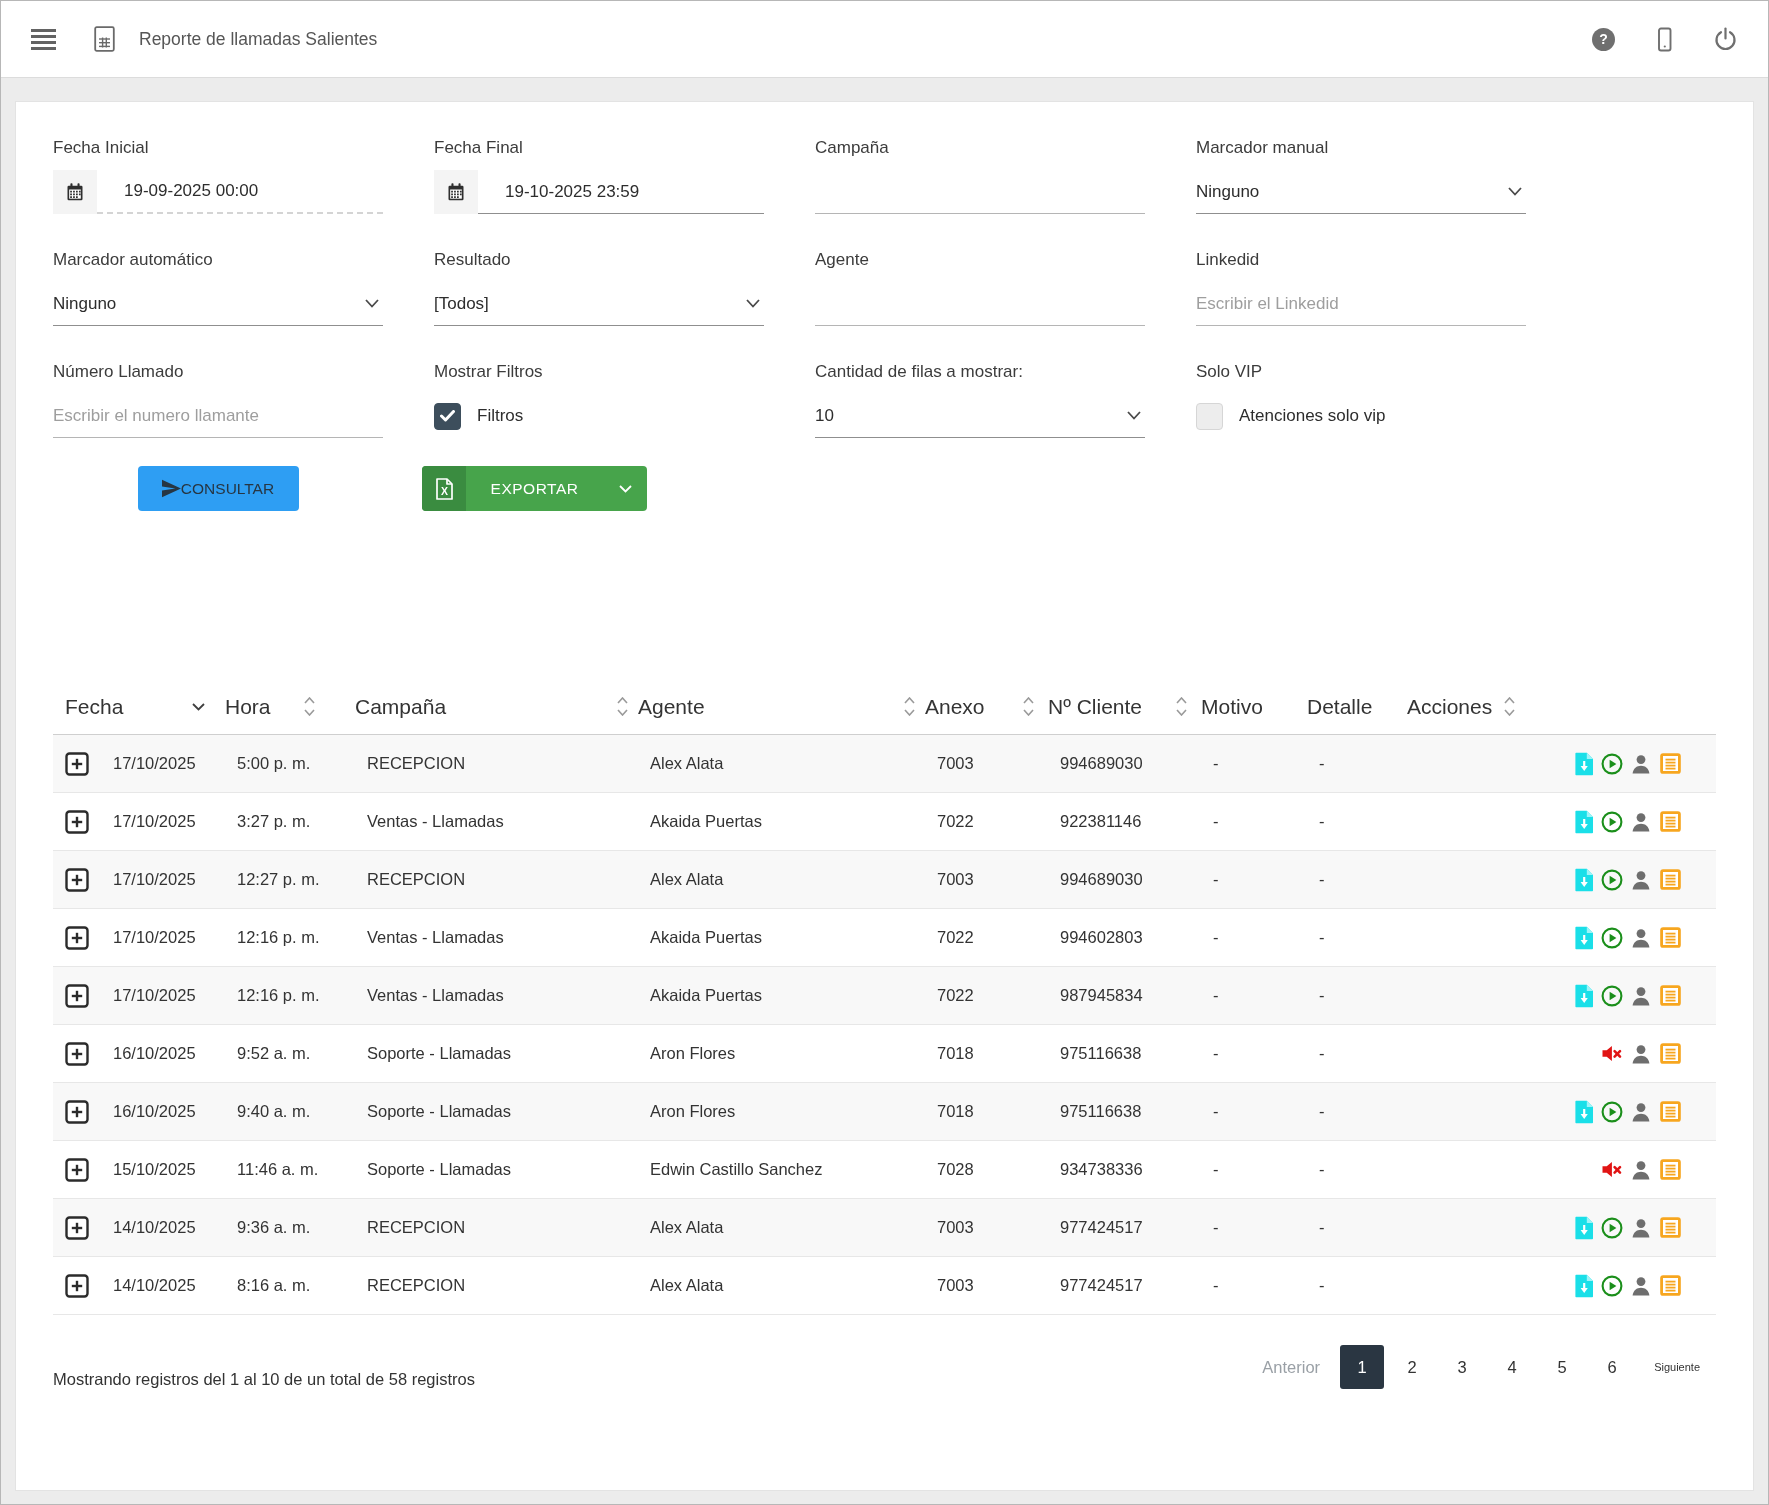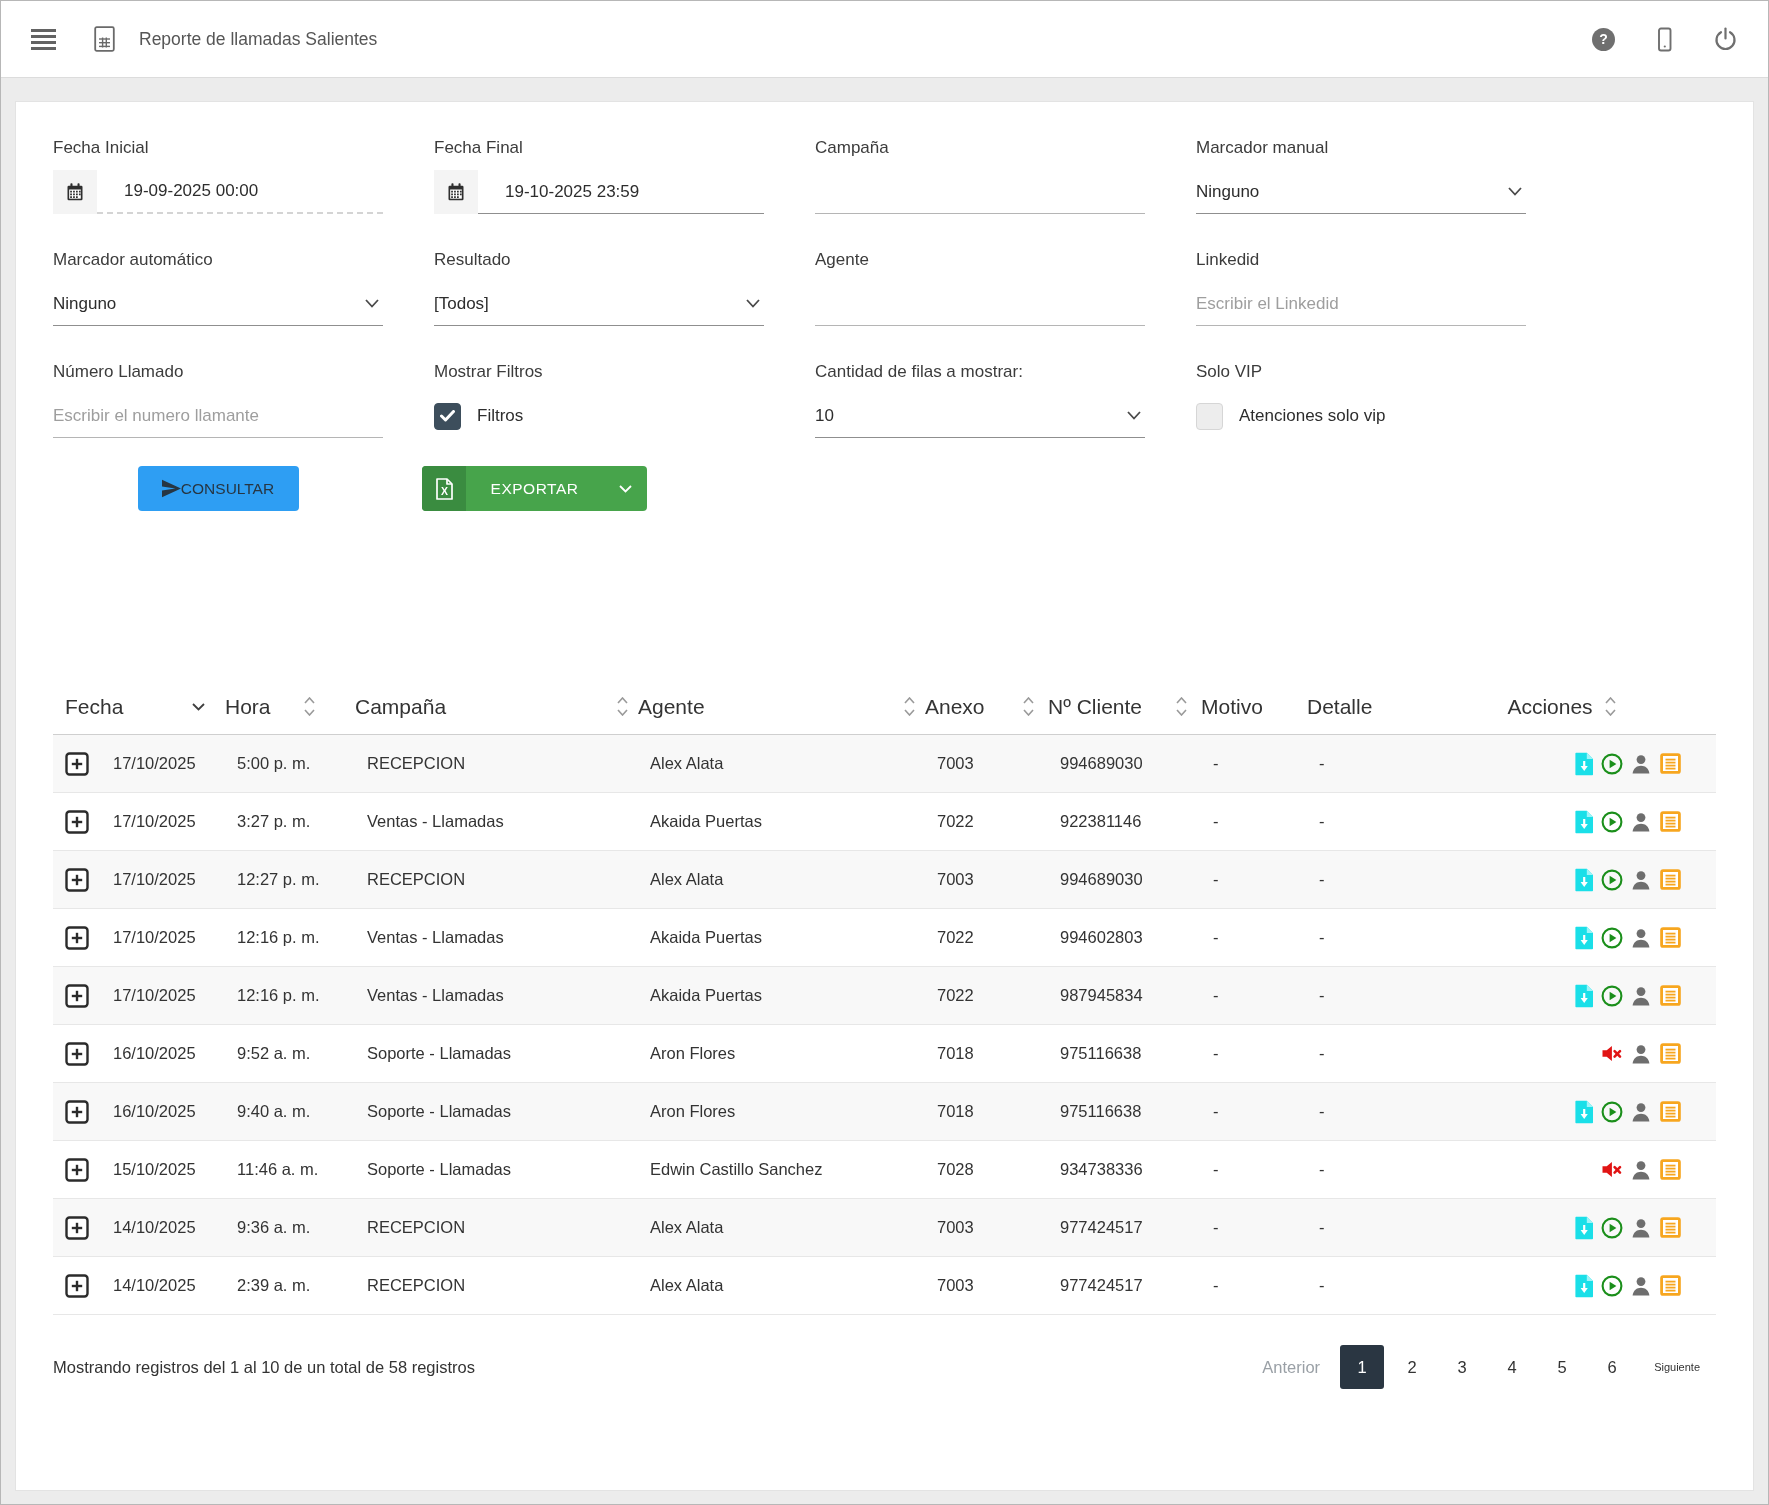--- a/index.html
+++ b/index.html
@@ -84,41 +84,41 @@
   .hc { display: flex; align-items: center; gap: 12px; height: 100%; cursor: pointer; }
   .hc .sort { margin-left: auto; display: flex; }
   .h-fecha   { width: 160px; padding-right: 20px; }
   .h-hora    { width: 130px; padding-right: 40px; }
   .h-campana { width: 283px; padding-right: 10px; }
   .h-agente  { width: 287px; padding-right: 10px; }
   .h-anexo   { width: 123px; padding-right: 14px; }
   .h-cliente { width: 153px; padding-right: 14px; }
   .h-motivo  { width: 106px; }
   .h-detalle { width: 100px; }
-  .h-acciones{ flex: 1; justify-content: center; }
+  .h-acciones{ flex: 1; }
   .h-acciones .sort { margin-left: 0; }
 
   .trow { display: flex; align-items: center; height: 58px; border-bottom: 1px solid #e7e7e7; font-size: 16.5px; color: #333; padding-left: 12px; }
   .trow.striped { background: #f8f8f8; }
   .c { display: flex; align-items: center; height: 100%; }
   .c-expand { width: 48px; }
   .c-fecha  { width: 124px; }
   .c-hora   { width: 130px; }
   .c-campana{ width: 283px; }
   .c-agente { width: 287px; }
   .c-anexo  { width: 123px; }
   .c-cliente{ width: 153px; }
   .c-motivo { width: 106px; }
   .c-detalle{ width: 100px; }
   .c-acciones { flex: 1; justify-content: flex-end; padding-right: 34px; gap: 7px; }
   .expand-btn { display: flex; }
   .action-btn { display: flex; align-items: center; }
 
   
-  .table-footer { display: flex; align-items: center; justify-content: space-between; margin-top: 30px; padding-right: 2px; gap: 40px; }
+  .table-footer { display: flex; align-items: flex-end; justify-content: space-between; margin-top: 30px; padding-right: 2px; gap: 40px; }
   .footer-summary { font-size: 16.5px; color: #333; }
   .pagination { display: flex; align-items: center; gap: 6px; }
   .pag-prev { font-size: 16.5px; color: #9aa0a6; padding: 0 14px; cursor: default; }
   .pag-next { font-size: 11px; color: #333; padding: 0 14px; }
   .page-btn { min-width: 44px; height: 44px; font-size: 16.5px; color: #333; padding: 0 10px; border-radius: 3px; }
   .page-btn.active { background: var(--active-page, #2a3642); color: #fff; }
 </style>
 </head>
 <body>
 
@@ -861,21 +861,21 @@
     <span class="c c-expand">
       <button class="expand-btn">
         <svg width="24" height="24" viewBox="0 0 24 24">
           <rect x="1.5" y="1.5" width="21" height="21" rx="3" fill="#fff" stroke="#2b2b2b" stroke-width="2.4"></rect>
           <line x1="12" y1="6.8" x2="12" y2="17.2" stroke="#2b2b2b" stroke-width="2.4"></line>
           <line x1="6.8" y1="12" x2="17.2" y2="12" stroke="#2b2b2b" stroke-width="2.4"></line>
         </svg>
       </button>
     </span>
     <span class="c c-fecha">14/10/2025</span>
-    <span class="c c-hora">2:39 a. m.</span>
+    <span class="c c-hora">8:16 a. m.</span>
     <span class="c c-campana">RECEPCION</span>
     <span class="c c-agente">Alex Alata</span>
     <span class="c c-anexo">7003</span>
     <span class="c c-cliente">977424517</span>
     <span class="c c-motivo">-</span>
     <span class="c c-detalle">-</span>
     <span class="c c-acciones">
             <button class="action-btn">
     <svg width="20" height="24" viewBox="0 0 20 24">
       <path d="M2.2 0.8h10.6L19 7v15.4a.8.8 0 0 1-.8.8H2.2a.8.8 0 0 1-.8-.8V1.6a.8.8 0 0 1 .8-.8z" fill="#1adfe8"></path>

